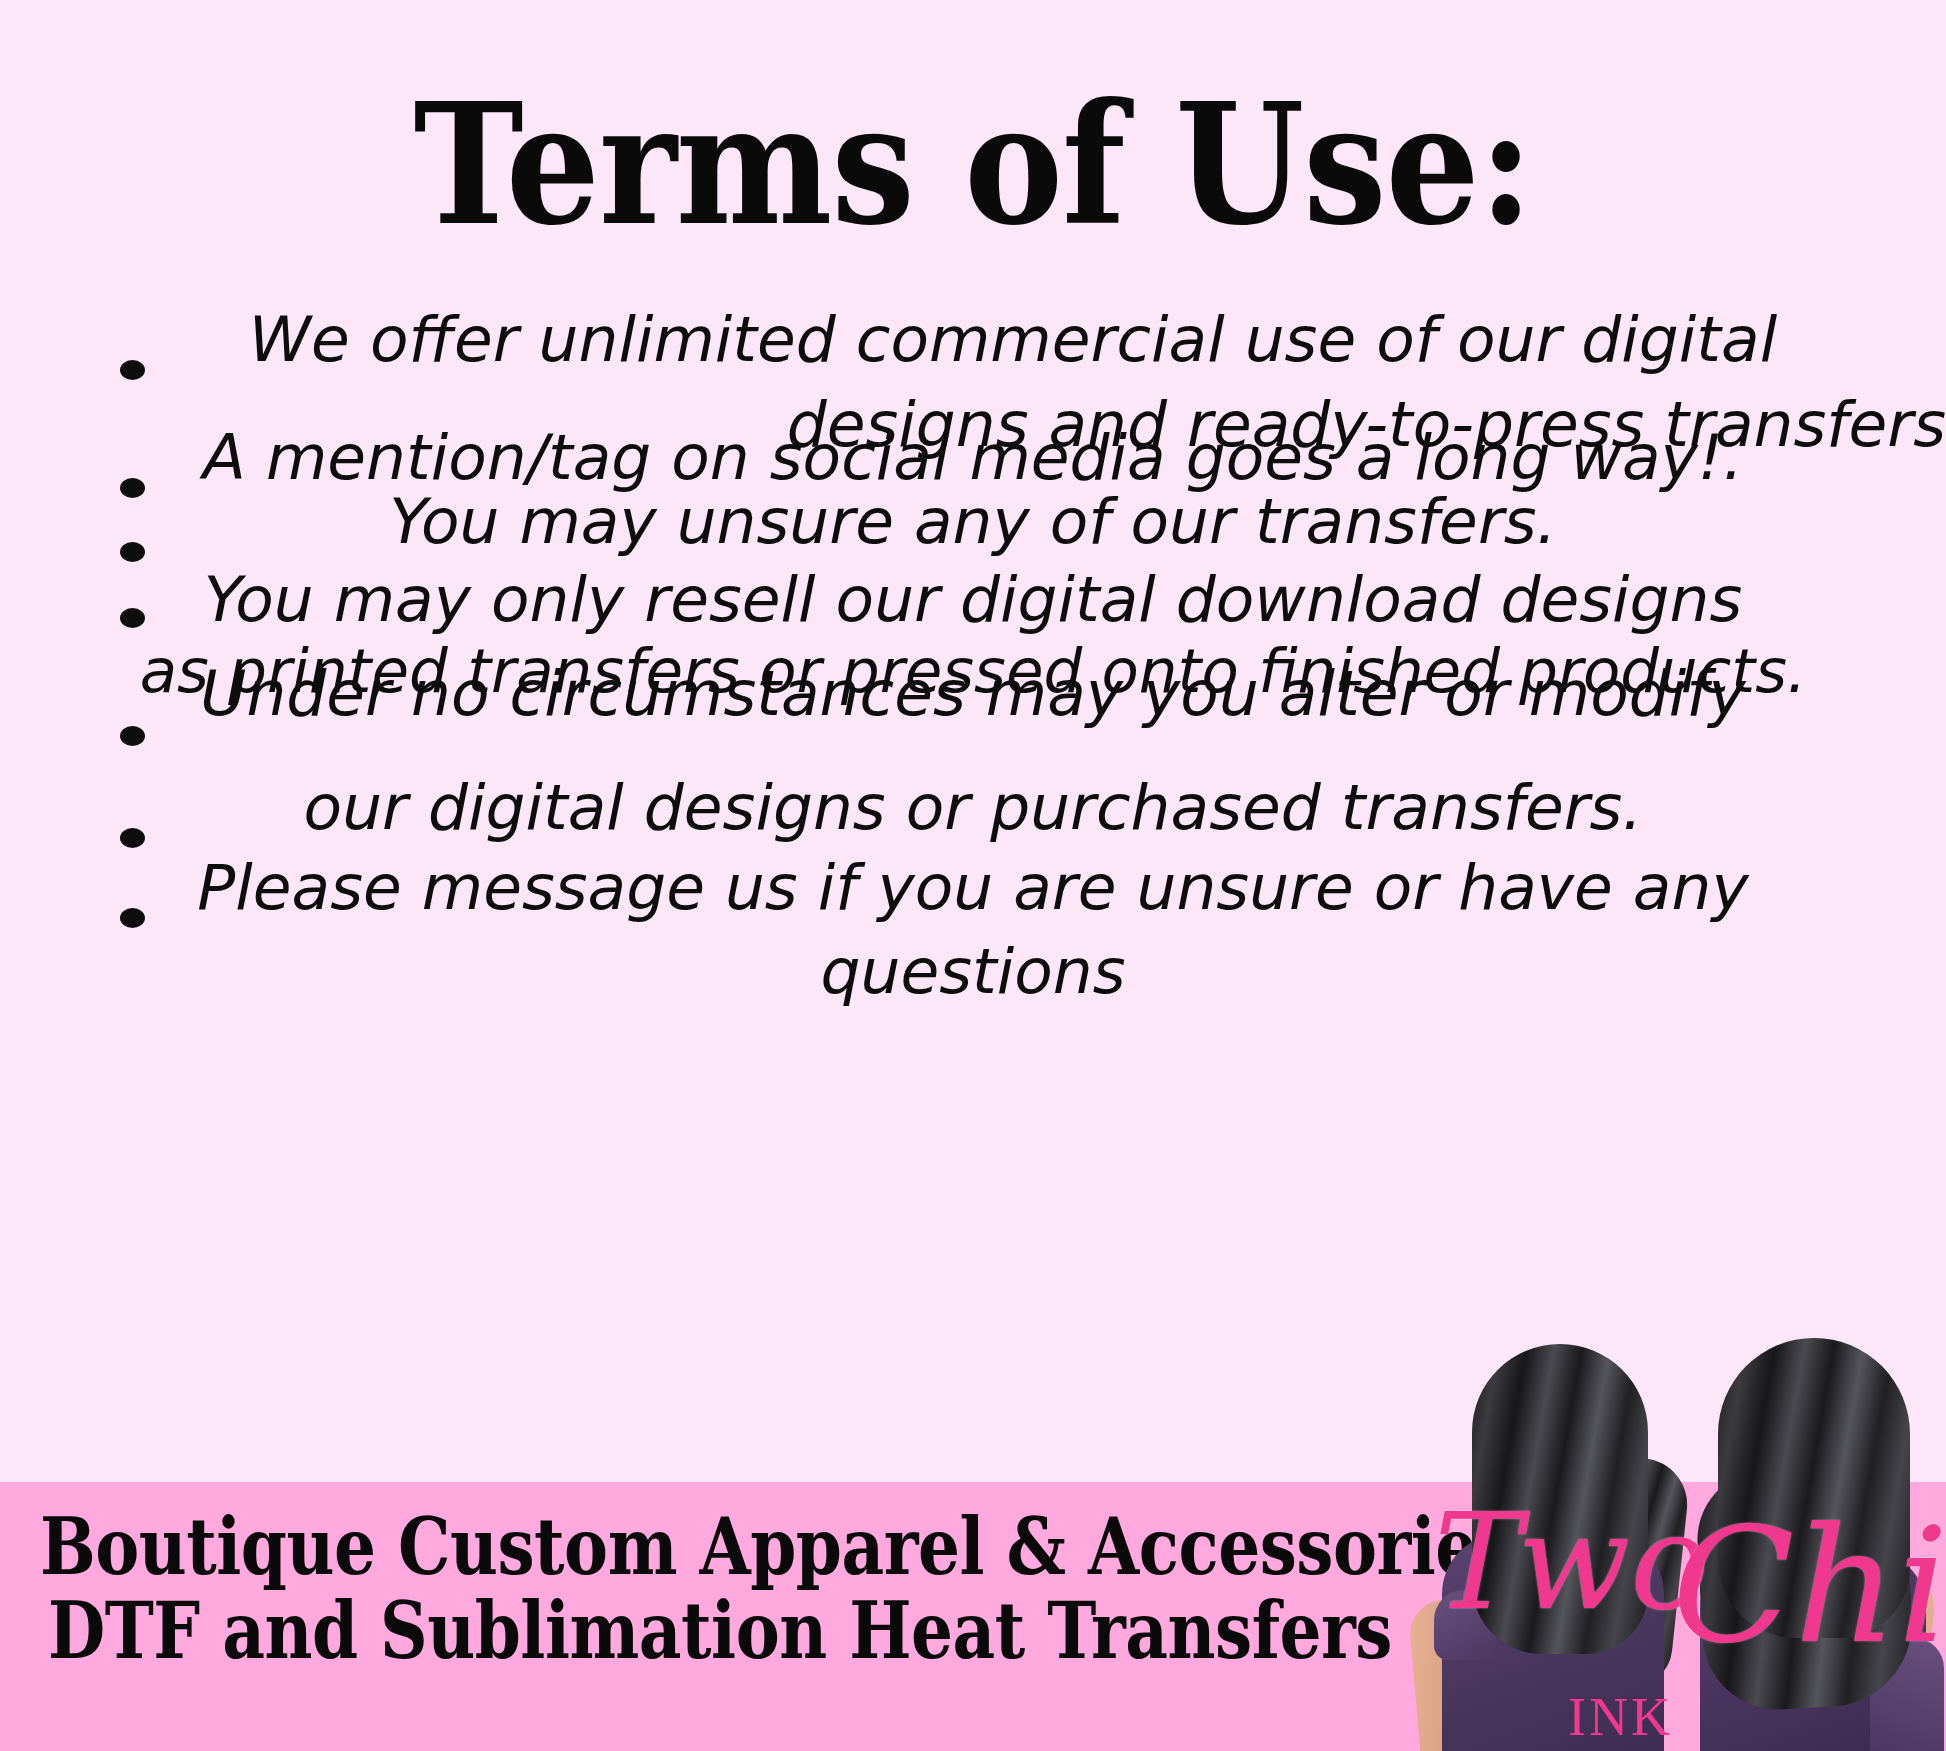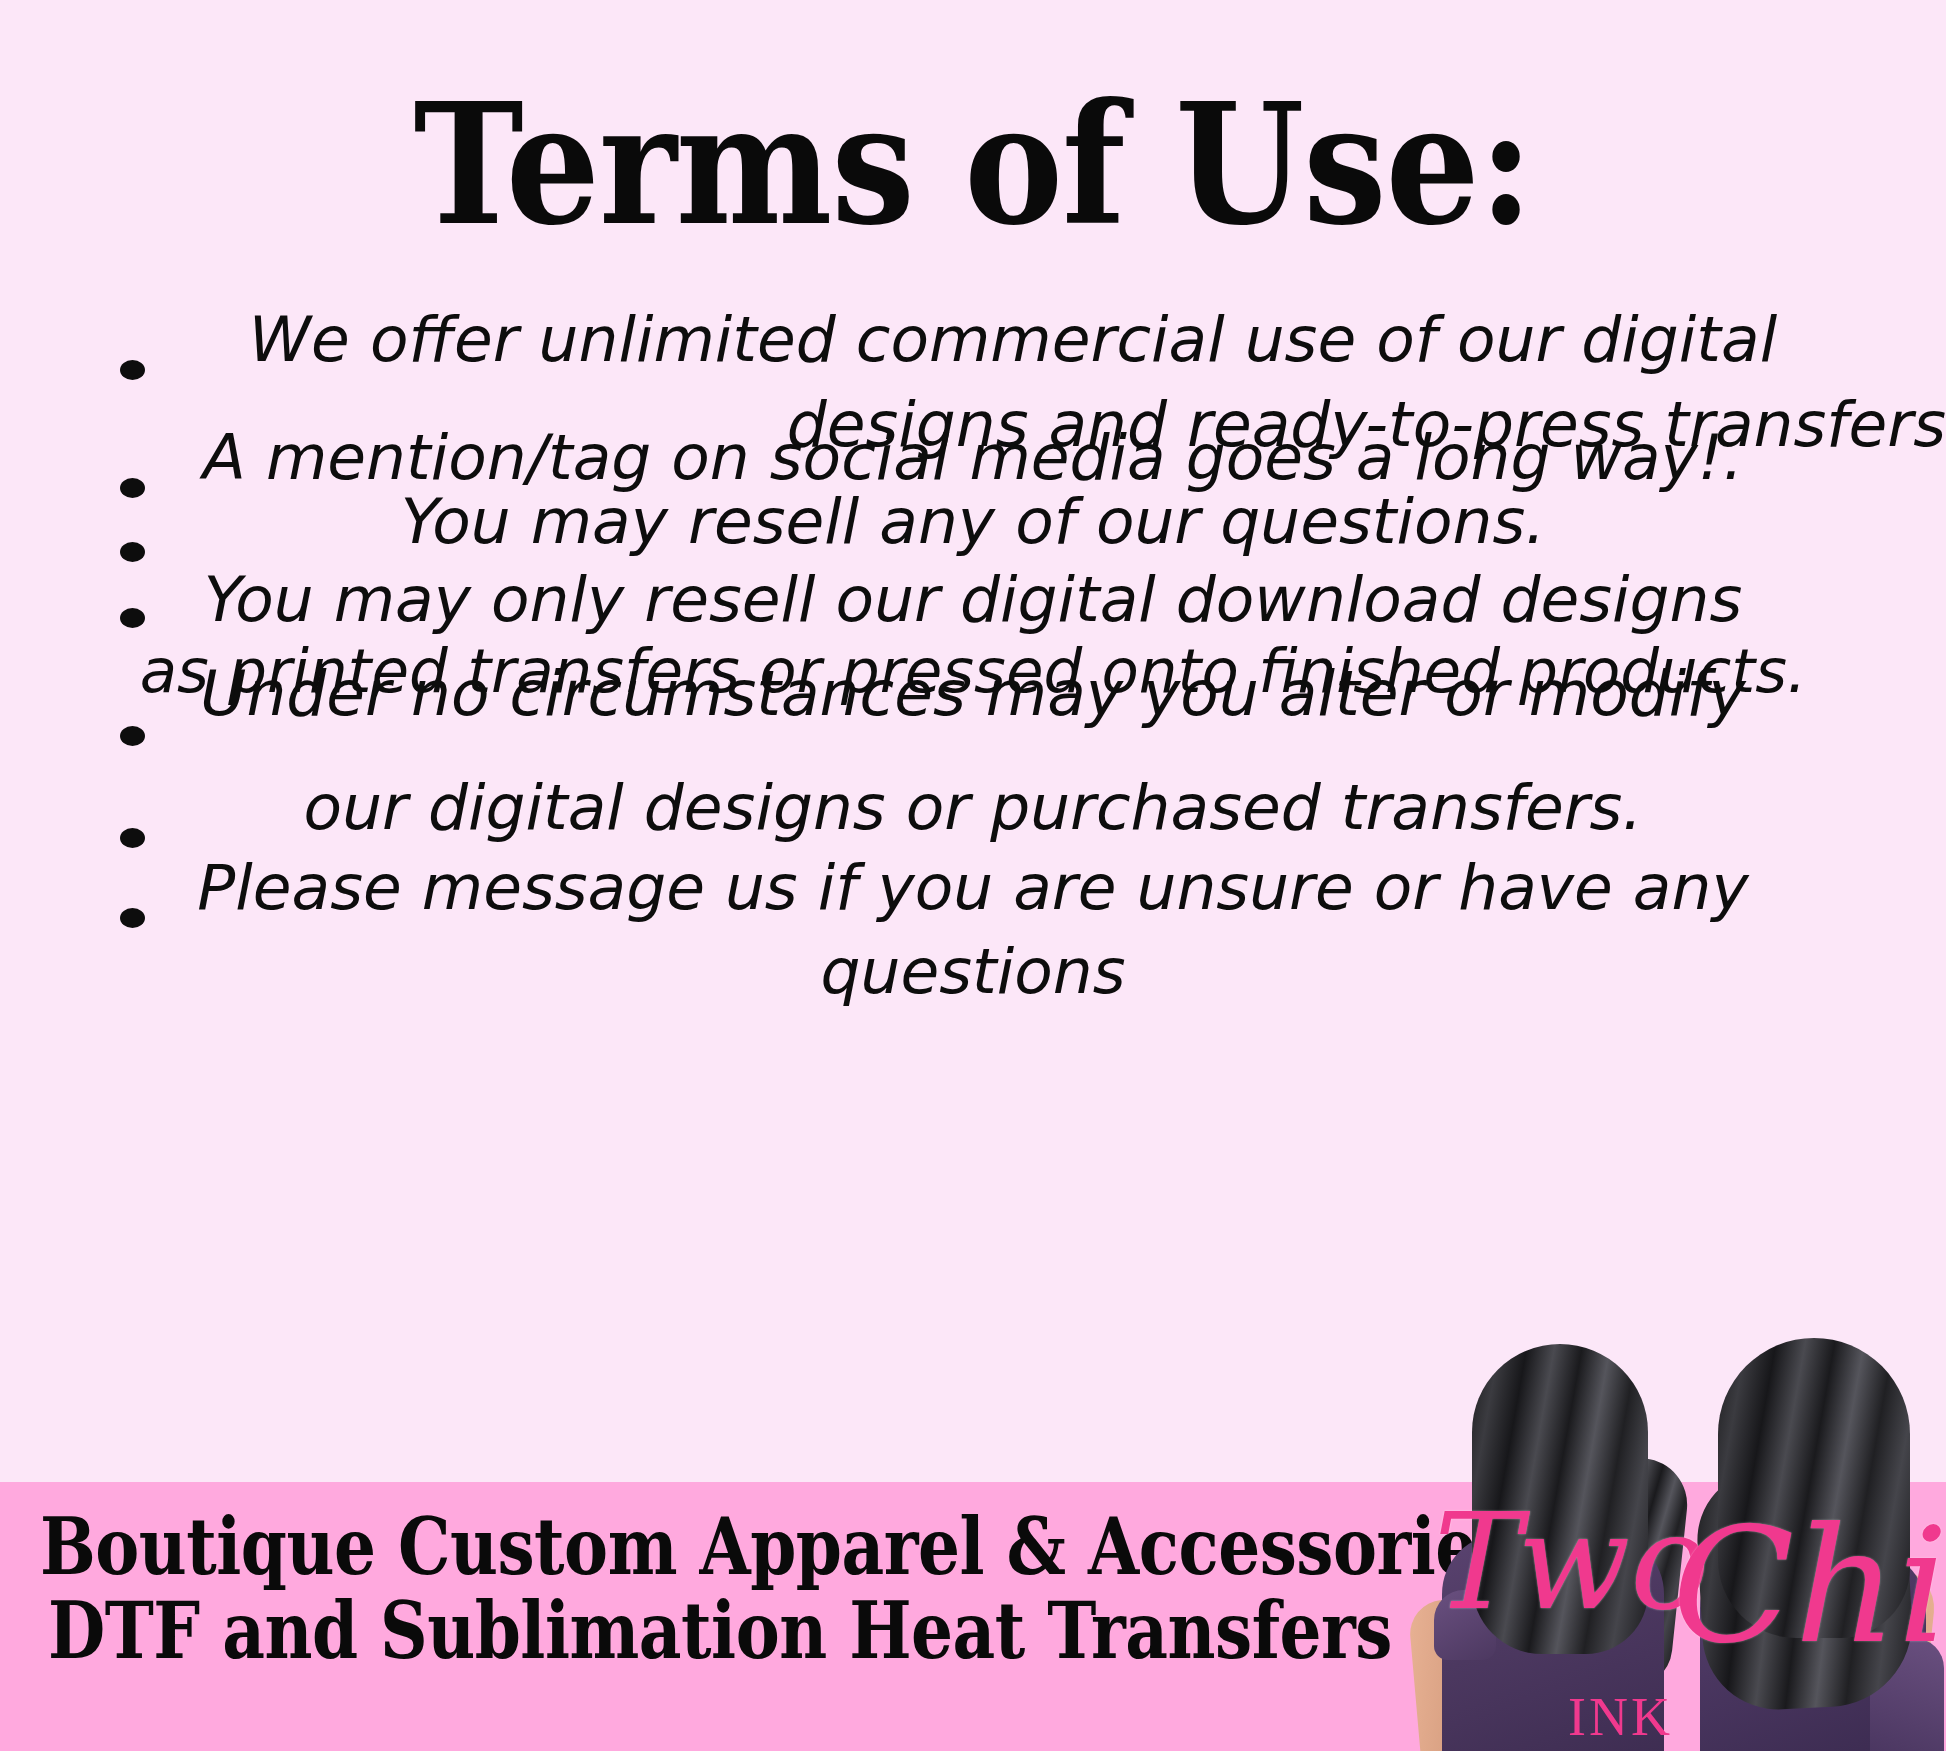--- a/index.html
+++ b/index.html
@@ -201,21 +201,21 @@
   <div id="terms-list">
 
     <span class="bdot" style="top:72px;"></span>
     <span class="ln" style="top:20px;  font-size:63px;padding-left:40px;">We offer unlimited commercial use of our digital</span>
     <span class="ln" style="top:105px; font-size:63px;text-align:right;">designs and ready-to-press transfers</span>
 
     <span class="bdot" style="top:190px;"></span>
     <span class="ln" style="top:138px; font-size:63px;">A mention/tag on social media goes a long way!.</span>
 
     <span class="bdot" style="top:254px;"></span>
-    <span class="ln" style="top:202px; font-size:63px;">You may resell any of our questions.</span>
+    <span class="ln" style="top:202px; font-size:63px;">You may unsure any of our transfers.</span>
 
     <span class="bdot" style="top:320px;"></span>
     <span class="ln" style="top:268px; font-size:63px;margin-top:12px;">You may only resell our digital download designs</span>
     <span class="ln" style="top:352px; font-size:61px;">as printed transfers or pressed onto finished products.</span>
 
     <span class="bdot" style="top:438px;"></span>
     <span class="ln" style="top:374px; font-size:63px;">Under no circumstances may you alter or modify</span>
 
     <span class="bdot" style="top:540px;"></span>
     <span class="ln" style="top:488px; font-size:63px;">our digital designs or purchased transfers.</span>

